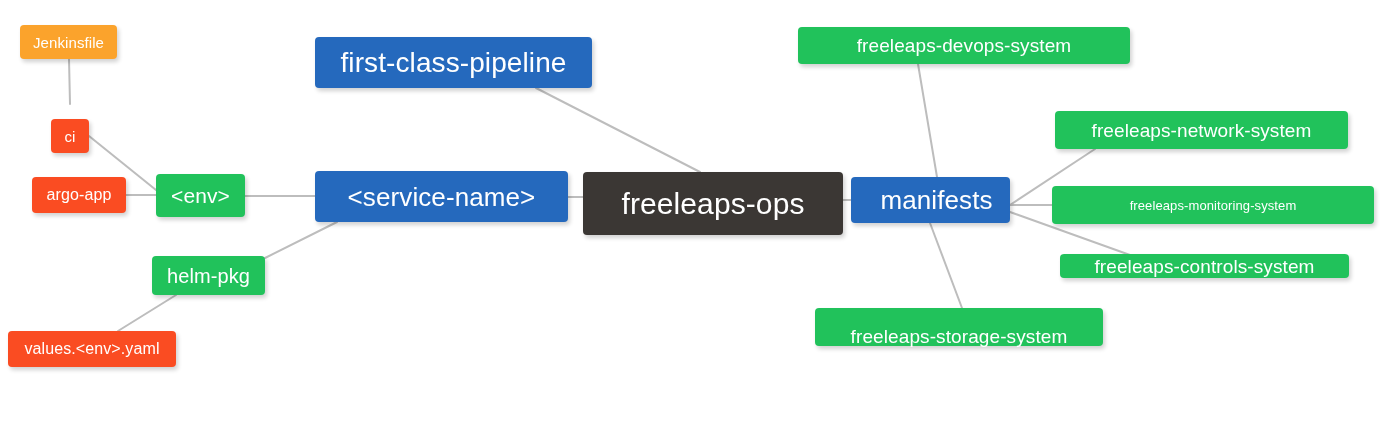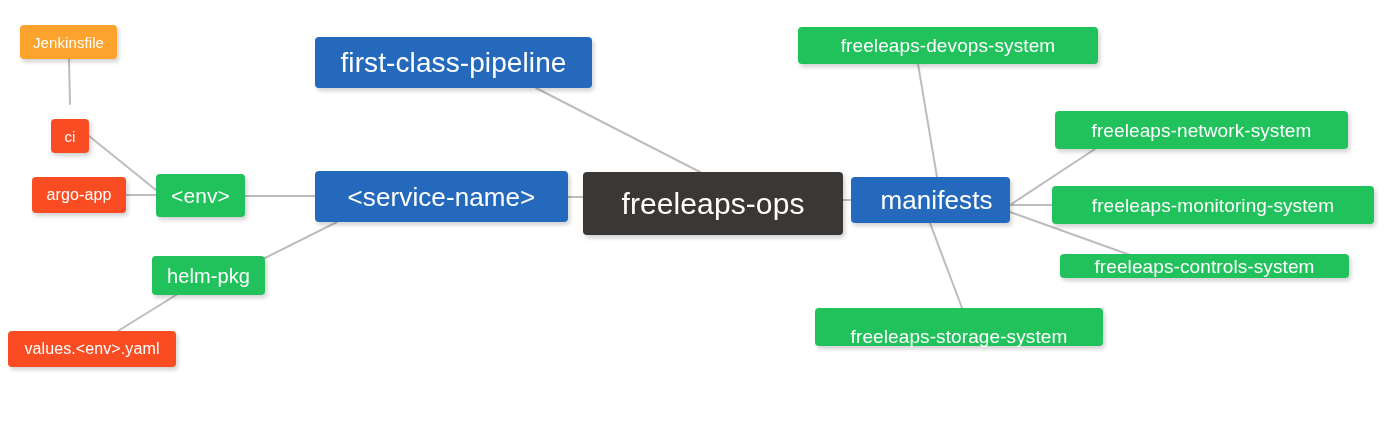--- a/index.html
+++ b/index.html
@@ -96,27 +96,27 @@
       </div>
       <div class="node node-blue" style="left: 315px; top: 171px; width: 253px; height: 51px; font-size: 26px;">
         <span>&lt;service-name&gt;</span>
       </div>
       <div class="node node-root" style="left: 583px; top: 172px; width: 260px; height: 63px; font-size: 30px;">
         <span>freeleaps-ops</span>
       </div>
       <div class="node node-blue" style="left: 851px; top: 177px; width: 159px; height: 46px; font-size: 26px; padding-left: 12px;">
         <span>manifests</span>
       </div>
-      <div class="node node-green" style="left: 798px; top: 27px; width: 300px; height: 37px; font-size: 19px;">
+      <div class="node node-green" style="left: 798px; top: 27px; width: 332px; height: 37px; font-size: 19px;">
         <span>freeleaps-devops-system</span>
       </div>
       <div class="node node-green" style="left: 1055px; top: 111px; width: 293px; height: 38px; font-size: 19px;">
         <span>freeleaps-network-system</span>
       </div>
-      <div class="node node-green" style="left: 1052px; top: 186px; width: 322px; height: 38px; font-size: 19px;">
+      <div class="node node-green" style="left: 1052px; top: 186px; width: 322px; height: 38px; font-size: 13px;">
         <span>freeleaps-monitoring-system</span>
       </div>
       <div class="node node-green" style="left: 1060px; top: 254px; width: 289px; height: 24px; font-size: 19px;">
         <span>freeleaps-controls-system</span>
       </div>
       <div class="node node-green" style="left: 815px; top: 308px; width: 288px; height: 38px; font-size: 19px; align-items: flex-end;">
         <span>freeleaps-storage-system</span>
       </div>
     </div>
 </div>

